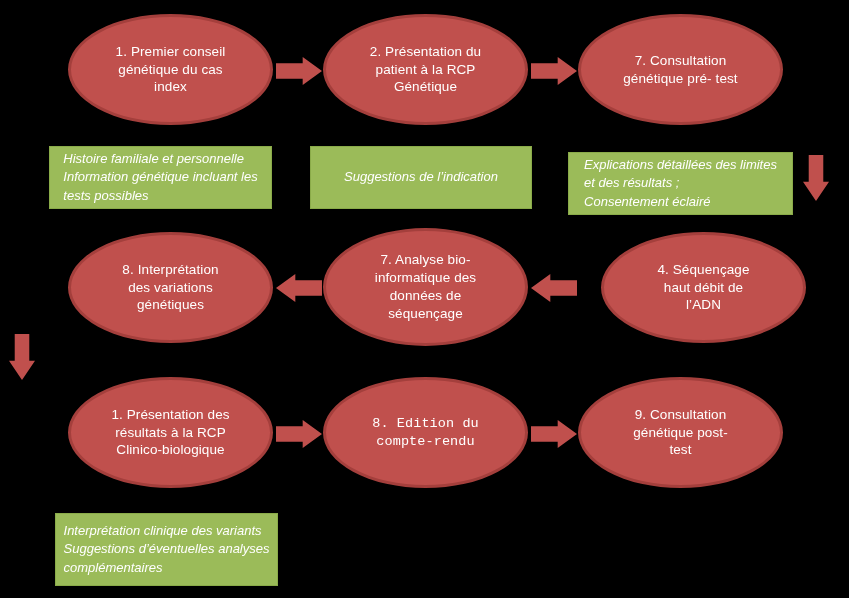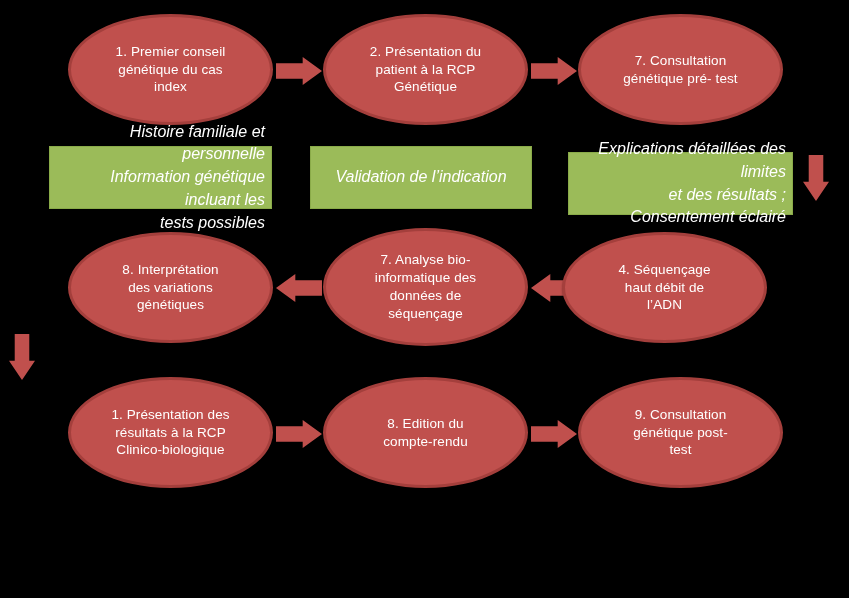--- a/index.html
+++ b/index.html
@@ -47,24 +47,24 @@
     background: #9bbb59;
     border: 1px solid #8aab49;
     box-sizing: border-box;
     box-shadow: 1px 2px 3px rgba(0,0,0,0.5);
     display: flex;
     align-items: center;
     justify-content: center;
   }
   .note-label {
     color: #ffffff;
-    font-size: 16px;
+    font-size: 13px;
     font-style: italic;
     line-height: 1.42;
-    text-align: right;
+    text-align: left;
     padding: 0 6px;
     white-space: pre-line;
   }
 
   
   .arrow {
     position: absolute;
     background: #c0504d;
     filter: drop-shadow(1px 2px 2px rgba(0,0,0,0.55));
   }
@@ -104,21 +104,21 @@
 génétique pré- test</span>
   </div>
 
   <div class="note" style="left:49px; top:146px; width:223px; height:63px;">
     <span class="note-label">Histoire familiale et personnelle
 Information génétique incluant les
 tests possibles</span>
   </div>
 
   <div class="note" style="left:310px; top:146px; width:222px; height:63px;">
-    <span class="note-label">Validation de l’indication</span>
+    <span class="note-label">Suggestions de l’indication</span>
   </div>
 
   <div class="note" style="left:568px; top:152px; width:225px; height:63px;">
     <span class="note-label">Explications détaillées des limites
 et des résultats ;
 Consentement éclairé</span>
   </div>
 
   <div class="arrow arrow-down" style="left:803px; top:155px; width:26px; height:46px;"></div>
 
@@ -132,44 +132,49 @@
 
   <div class="node" style="left:323px; top:228px; width:205px; height:118px;">
     <span class="node-label">7. Analyse bio-
 informatique des
 données de
 séquençage</span>
   </div>
 
   <div class="arrow arrow-left" style="left:531px; top:274px; width:46px; height:28px;"></div>
 
-  <div class="node" style="left:562px; top:232px; width:205px; height:111px;">
+  <div class="node" style="left:601px; top:232px; width:205px; height:111px;">
     <span class="node-label">4. Séquençage
 haut débit de
 l’ADN</span>
   </div>
 
   <div class="arrow arrow-down" style="left:9px; top:334px; width:26px; height:46px;"></div>
 
   <div class="node" style="left:68px; top:377px; width:205px; height:111px;">
     <span class="node-label">1. Présentation des
 résultats à la RCP
 Clinico-biologique</span>
   </div>
 
   <div class="arrow arrow-right" style="left:276px; top:420px; width:46px; height:28px;"></div>
 
-  <div class="node" style="left:323px; top:377px; width:205px; height:111px;">
+  <div class="node" style="left:323px; top:377px; width:205px; height:111px;font-family:Liberation Mono, monospace;">
     <span class="node-label">8. Edition du
 compte-rendu</span>
   </div>
 
   <div class="arrow arrow-right" style="left:531px; top:420px; width:46px; height:28px;"></div>
 
   <div class="node" style="left:578px; top:377px; width:205px; height:111px;">
     <span class="node-label">9. Consultation
 génétique post-
 test</span>
   </div>
 
+  <div class="note" style="left:55px; top:513px; width:223px; height:73px;">
+    <span class="note-label">Interprétation clinique des variants
+Suggestions d’éventuelles analyses
+complémentaires</span>
+  </div>
 
 
 </div>
 
 </body></html>

